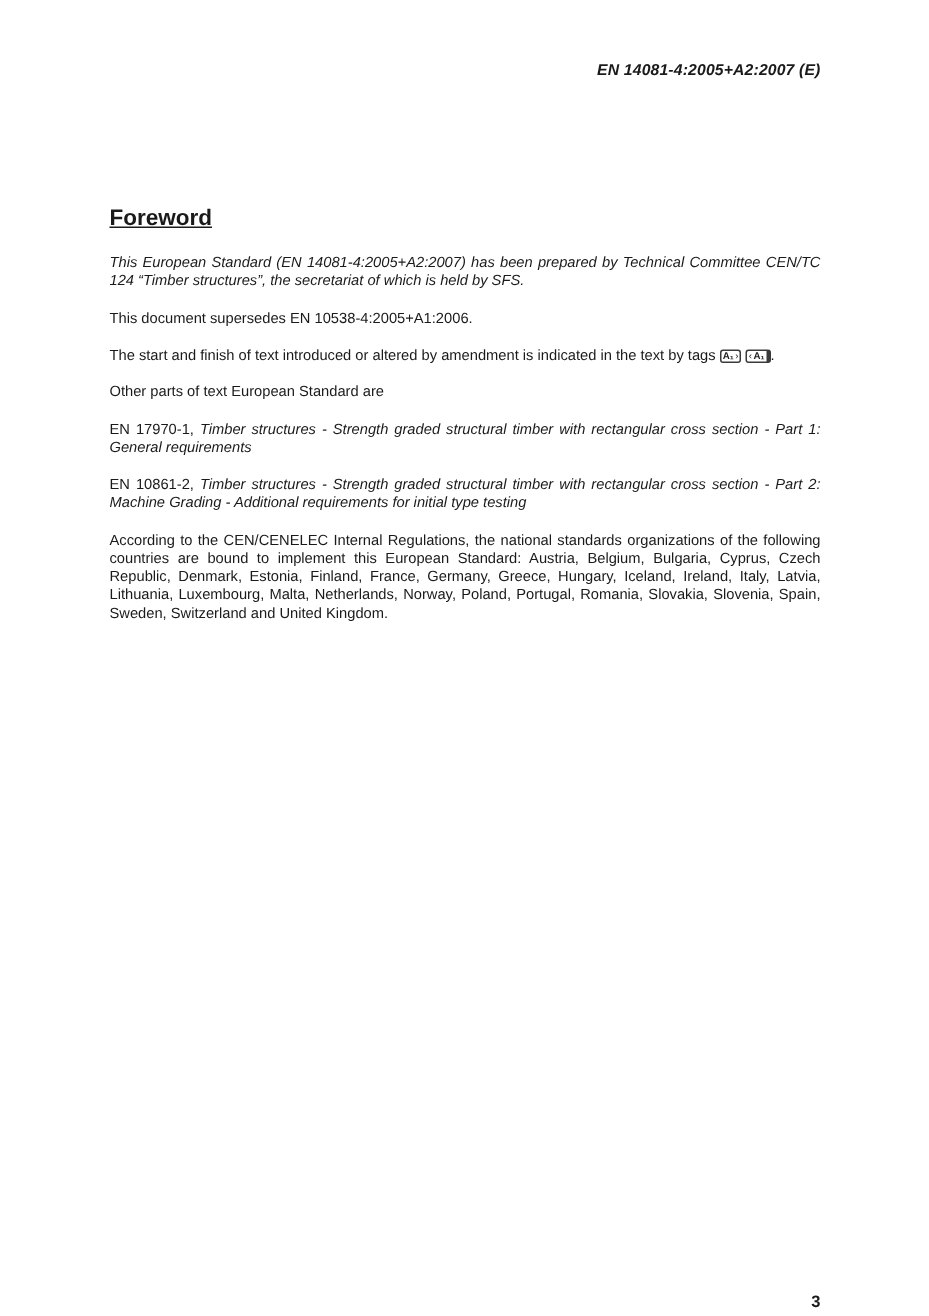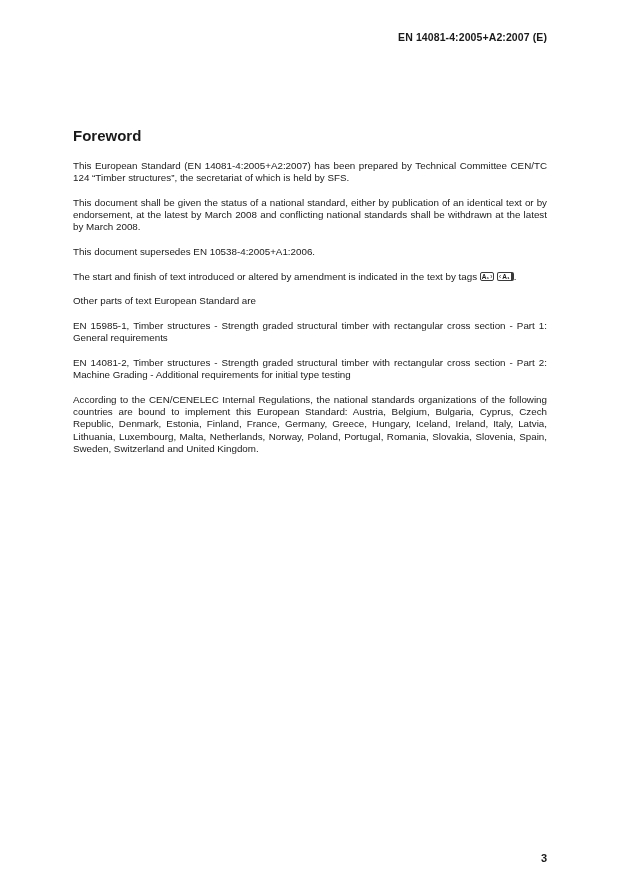--- a/index.html
+++ b/index.html
@@ -11,39 +11,41 @@
     overflow: hidden;
     position: relative;
   }
   .page {
     position: relative;
     width: 619px; height: 877px;
     padding: 0 72px 0 73px;
     box-sizing: border-box;
   }
   .doc-header {
-    margin-top: 31px;
+    margin-top: 41px;
     text-align: right;
     font-size: 10.5px;
     font-weight: bold;
     letter-spacing: 0.1px;
+    font-style: italic;
   }
   .foreword-title {
     margin-top: 84px;
     font-size: 15px;
     font-weight: bold;
+    text-decoration: underline;
   }
   .body-text p {
     font-size: 9.8px;
     line-height: 12.2px;
     text-align: justify;
     margin: 12.5px 0 0 0;
   }
-  .body-text p.first { margin-top: 16px; }
-  .ref-title { }
+  .body-text p.first { margin-top: 16px; font-style: italic; }
+  .ref-title { font-style: italic; }
   .amd-tag {
     display: inline-block;
     font-size: 6.5px;
     line-height: 7.5px;
     border: 1px solid #3a3a3a;
     border-radius: 2px;
     padding: 0 1px;
     vertical-align: 1px;
     font-weight: bold;
     position: relative;
@@ -73,40 +75,39 @@
 <div class="page">
 
   <div class="doc-header">EN 14081-4:2005+A2:2007 (E)</div>
 
   <h1 class="foreword-title">Foreword</h1>
 
   <div class="body-text">
 
     <p class="first">This European Standard (EN 14081-4:2005+A2:2007) has been prepared by Technical Committee CEN/TC 124 “Timber structures”, the secretariat of which is held by SFS.</p>
 
-    <p>This document shall be given the status of a national standard, either by publication of an identical text or by endorsement, at the latest by March 2008 and conflicting national standards shall be withdrawn at the latest by March 2008.</p>
 
 
     <p>This document supersedes EN 10538-4:2005+A1:2006.</p>
 
     <p>
       <span>The start and finish of text introduced or altered by amendment is indicated in the text by tags </span>
       <span class="amd-tag amd-tag-start">A₁</span>
       <span class="amd-tag amd-tag-end">A₁</span><span>.</span>
     </p>
 
     <p>Other parts of text European Standard are</p>
 
     <p>
-      <span>EN 15985-1,</span>
+      <span>EN 17970-1,</span>
       <span class="ref-title">Timber structures - Strength graded structural timber with rectangular cross section - Part 1: General requirements</span>
     </p>
 
     <p>
-      <span>EN 14081-2,</span>
+      <span>EN 10861-2,</span>
       <span class="ref-title">Timber structures - Strength graded structural timber with rectangular cross section - Part 2: Machine Grading - Additional requirements for initial type testing</span>
     </p>
 
 
     <p>According to the CEN/CENELEC Internal Regulations, the national standards organizations of the following countries are bound to implement this European Standard: Austria, Belgium, Bulgaria, Cyprus, Czech Republic, Denmark, Estonia, Finland, France, Germany, Greece, Hungary, Iceland, Ireland, Italy, Latvia, Lithuania, Luxembourg, Malta, Netherlands, Norway, Poland, Portugal, Romania, Slovakia, Slovenia, Spain, Sweden, Switzerland and United Kingdom.</p>
 
   </div>
 
   <div class="page-number">3</div>
 

